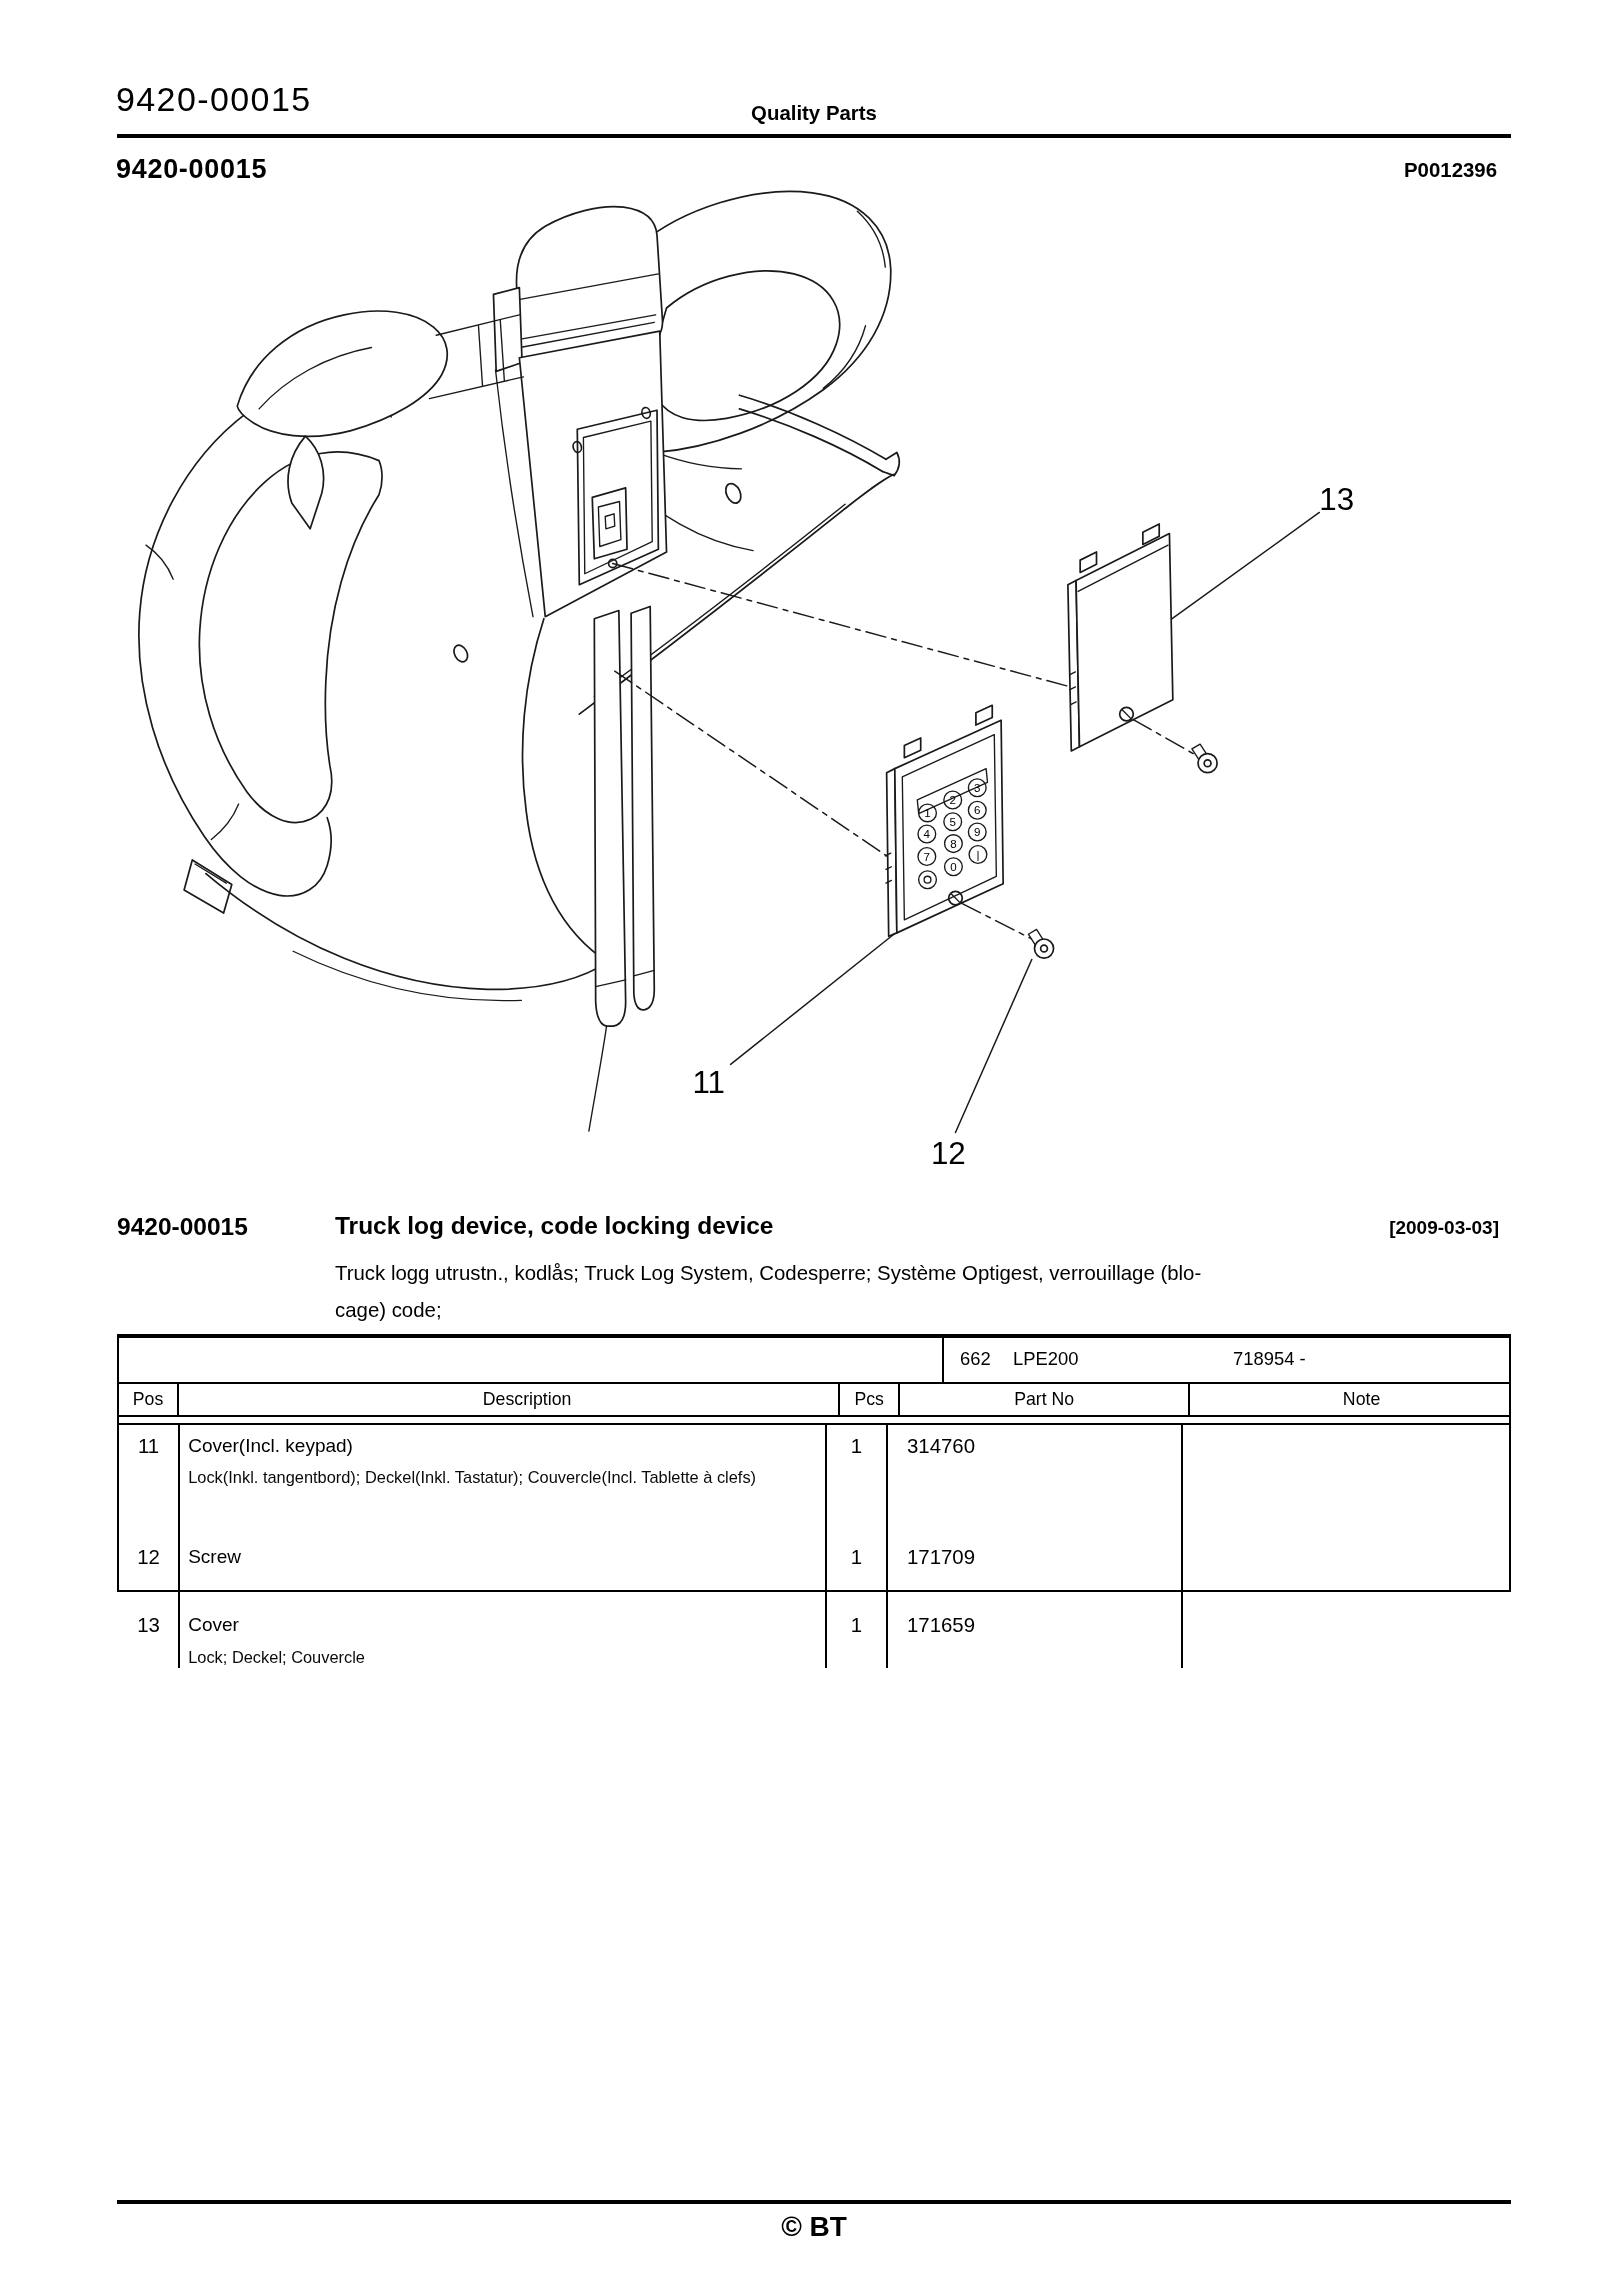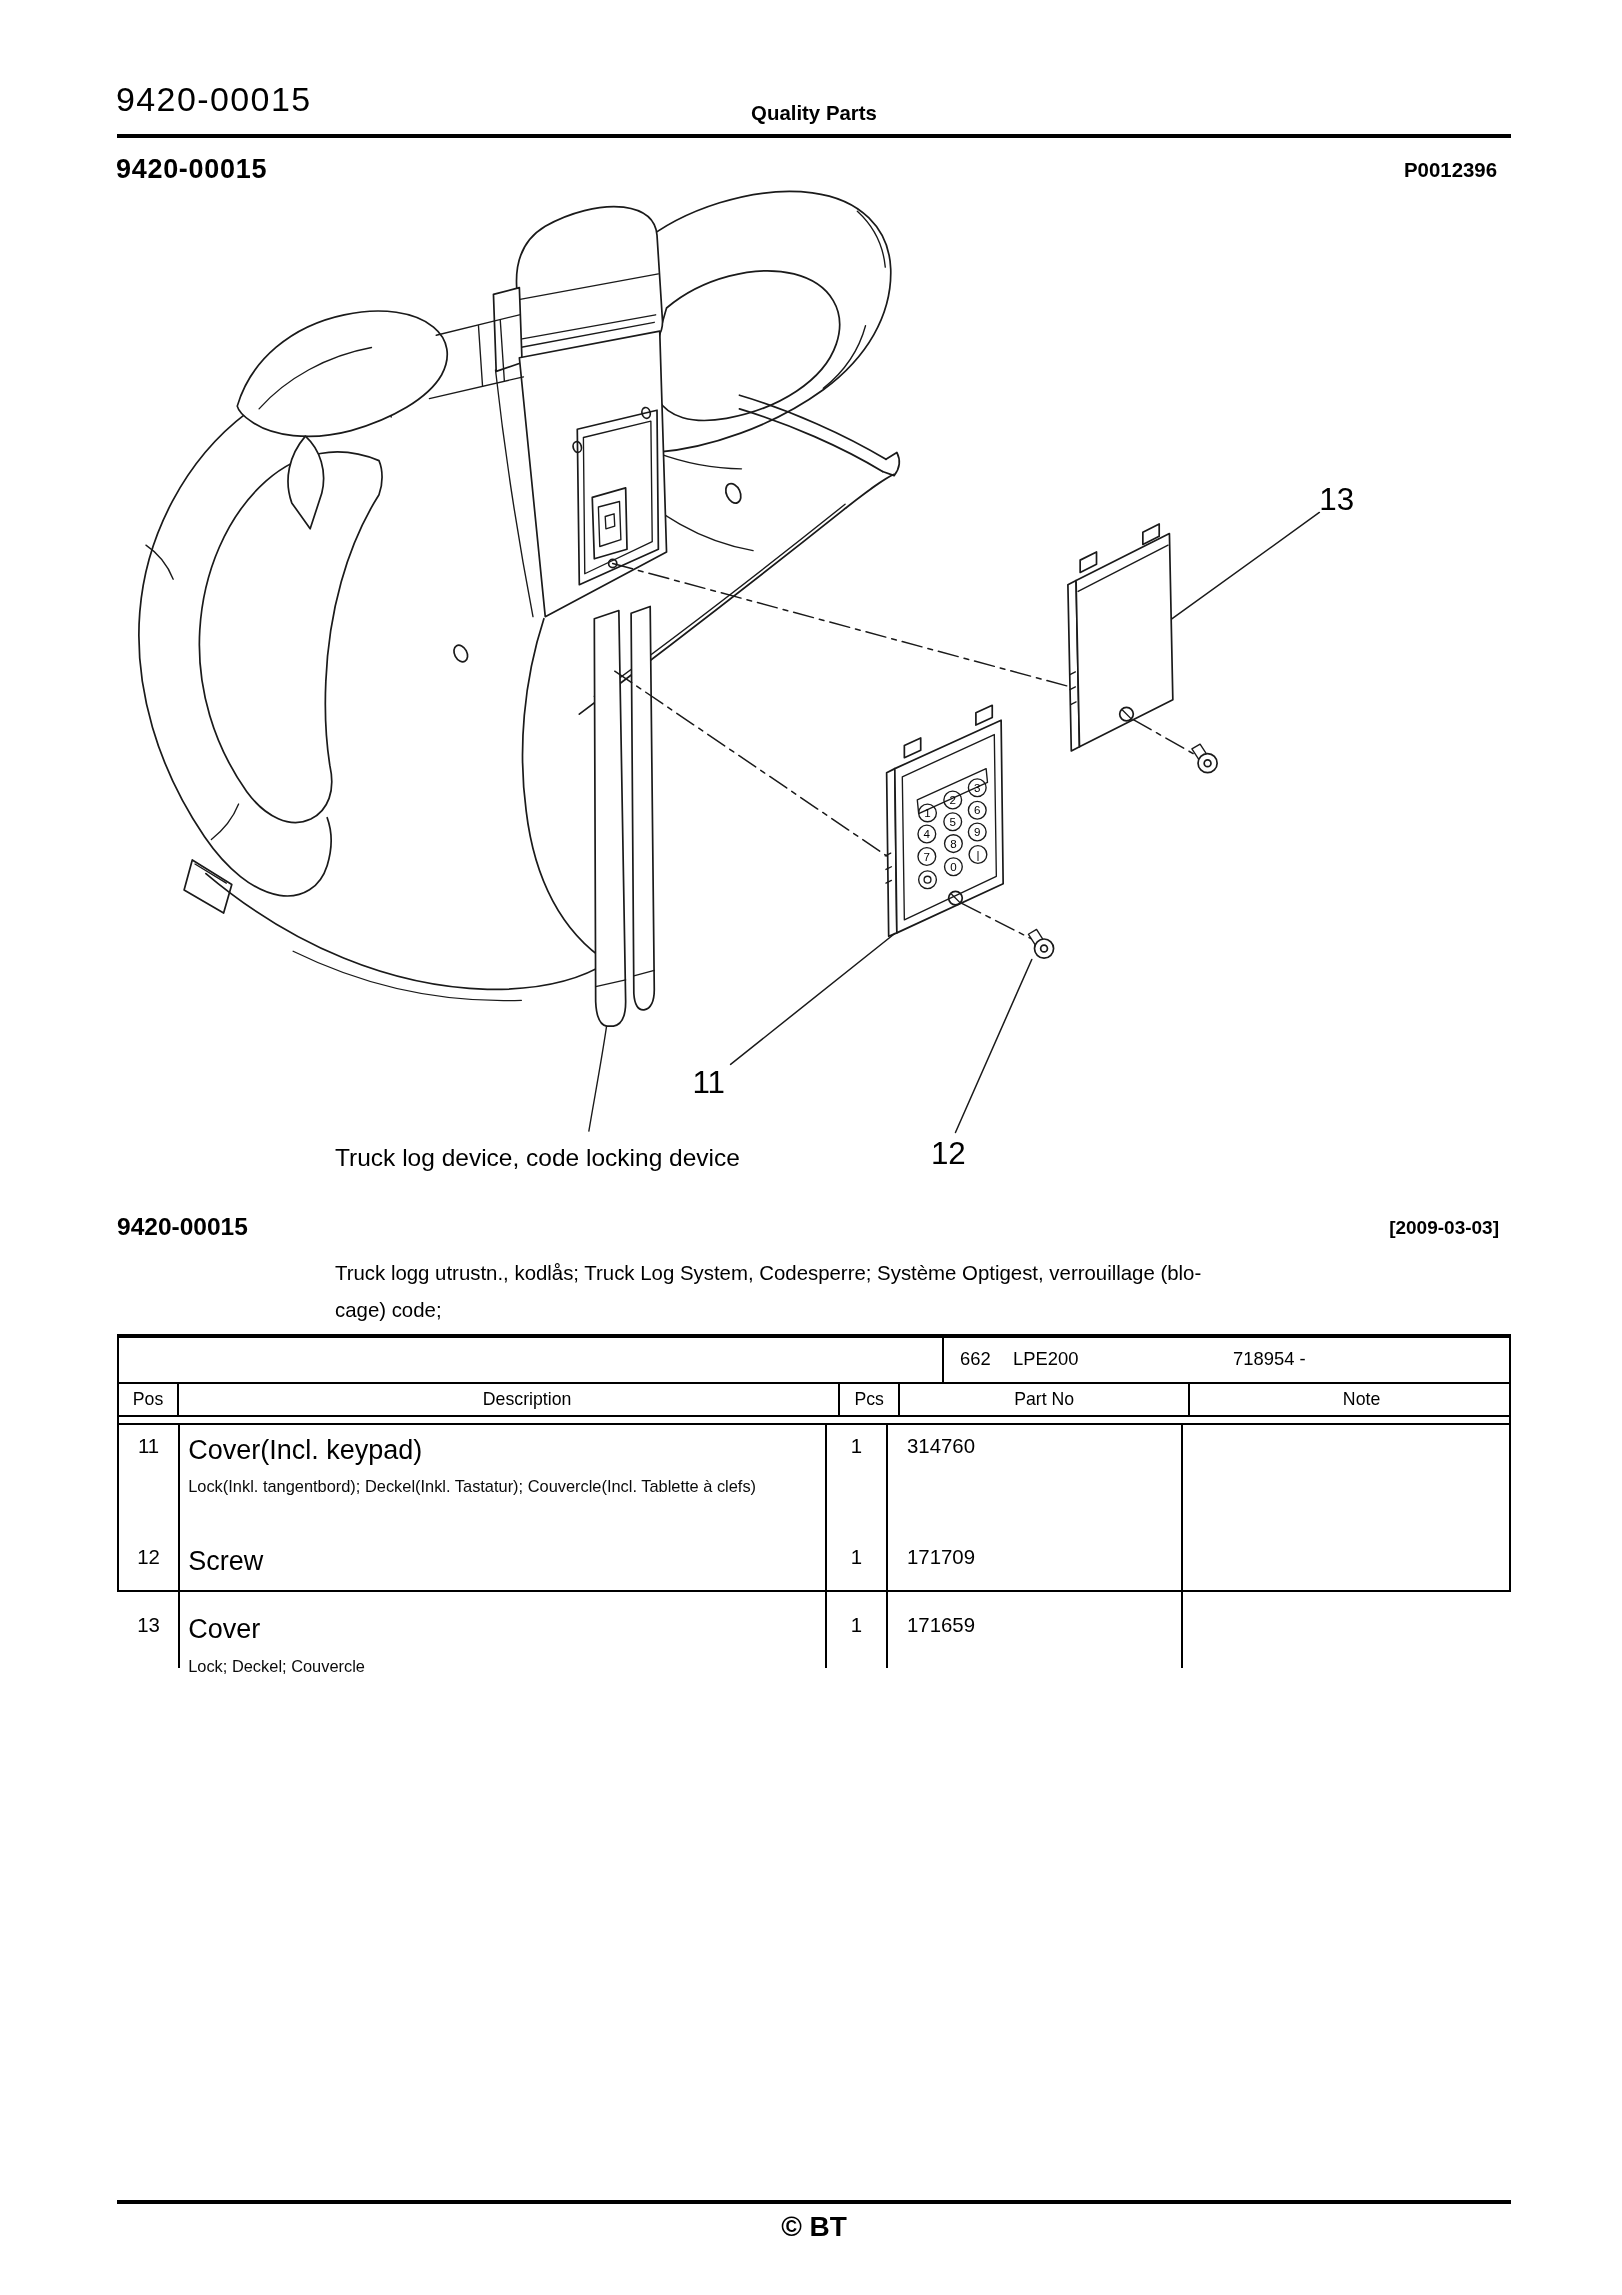--- a/index.html
+++ b/index.html
@@ -6,21 +6,21 @@
   .page{position:relative;width:1622px;height:2295px;background:#ffffff;
         font-family:"Liberation Sans", sans-serif;color:#000;overflow:hidden;}
   .abs{position:absolute;}
   .rule{background:#000;}
   .doc-num-top{left:116px;top:80px;font-size:34px;font-weight:400;letter-spacing:1.4px;}
   .qparts{left:117px;top:102px;width:1394px;text-align:center;font-size:20.4px;font-weight:700;}
   .hrule1{left:117px;top:134px;width:1394px;height:4.1px;}
   .doc-num-bold{left:116px;top:154px;font-size:27px;font-weight:700;letter-spacing:0.7px;}
   .img-ref{right:125px;top:159px;font-size:20.4px;font-weight:700;}
   .sec-num{left:117px;top:1213px;font-size:24.5px;font-weight:700;}
-  .sec-title{left:335px;top:1144px;font-size:24.5px;font-weight:400;}
+  .sec-title{left:335px;top:1212px;font-size:24.5px;font-weight:700;}
   .sec-date{right:123px;top:1217px;font-size:19px;font-weight:700;}
   .sec-sub{left:335px;top:1255px;font-size:20.4px;line-height:37px;font-weight:400;}
   
   .tbl{left:117px;top:1334px;width:1394px;height:258px;border:2.7px solid #000;border-top-width:4.1px;
        box-sizing:border-box;font-size:20.4px;}
   .inforow{position:relative;height:44px;border-bottom:2px solid #000;}
   .inforow .div{position:absolute;left:823px;top:0;width:2px;height:44px;background:#000;}
   .inforow span{position:absolute;top:9.5px;font-size:18.4px;}
   .i-code{left:841px;} .i-model{left:894px;} .i-serial{left:1114px;}
   .headrow{display:flex;height:31px;border-bottom:2px solid #000;font-size:17.7px;}
@@ -30,21 +30,21 @@
   .brow{display:flex;}
   .brow .c{border-right:2px solid #000;box-sizing:border-box;padding-top:11px;}
   .brow .c:last-child{border-right:none;}
   .r11{height:110px;} .r11 .c{padding-top:9.5px;}
   .r12{height:68px;} .r13{height:65px;}
   .cpos{width:61px;text-align:center;}
   .cdesc{width:647px;padding-left:8.2px;}
   .cpcs{width:61px;text-align:center;}
   .cpart{width:295px;padding-left:19px;}
   .cnote{width:324px;padding-left:24px;}
-  .dmain{font-size:27px;}
+  .dmain{font-size:19px;}
   .dsub{font-size:16.4px;line-height:29px;margin-top:6.8px;max-width:617px;color:#0a0a0a;}
   .footrule{left:117px;top:2200px;width:1394px;height:4.1px;}
   .footer-txt{left:117px;top:2211px;width:1394px;text-align:center;font-size:28px;font-weight:700;}
   svg text{font-family:"Liberation Sans", sans-serif;}
   .callout{font-size:46px;fill:#000;}
   .keytxt{font-size:17px;fill:#000;}
 </style>
 </head>
 <body>
 

